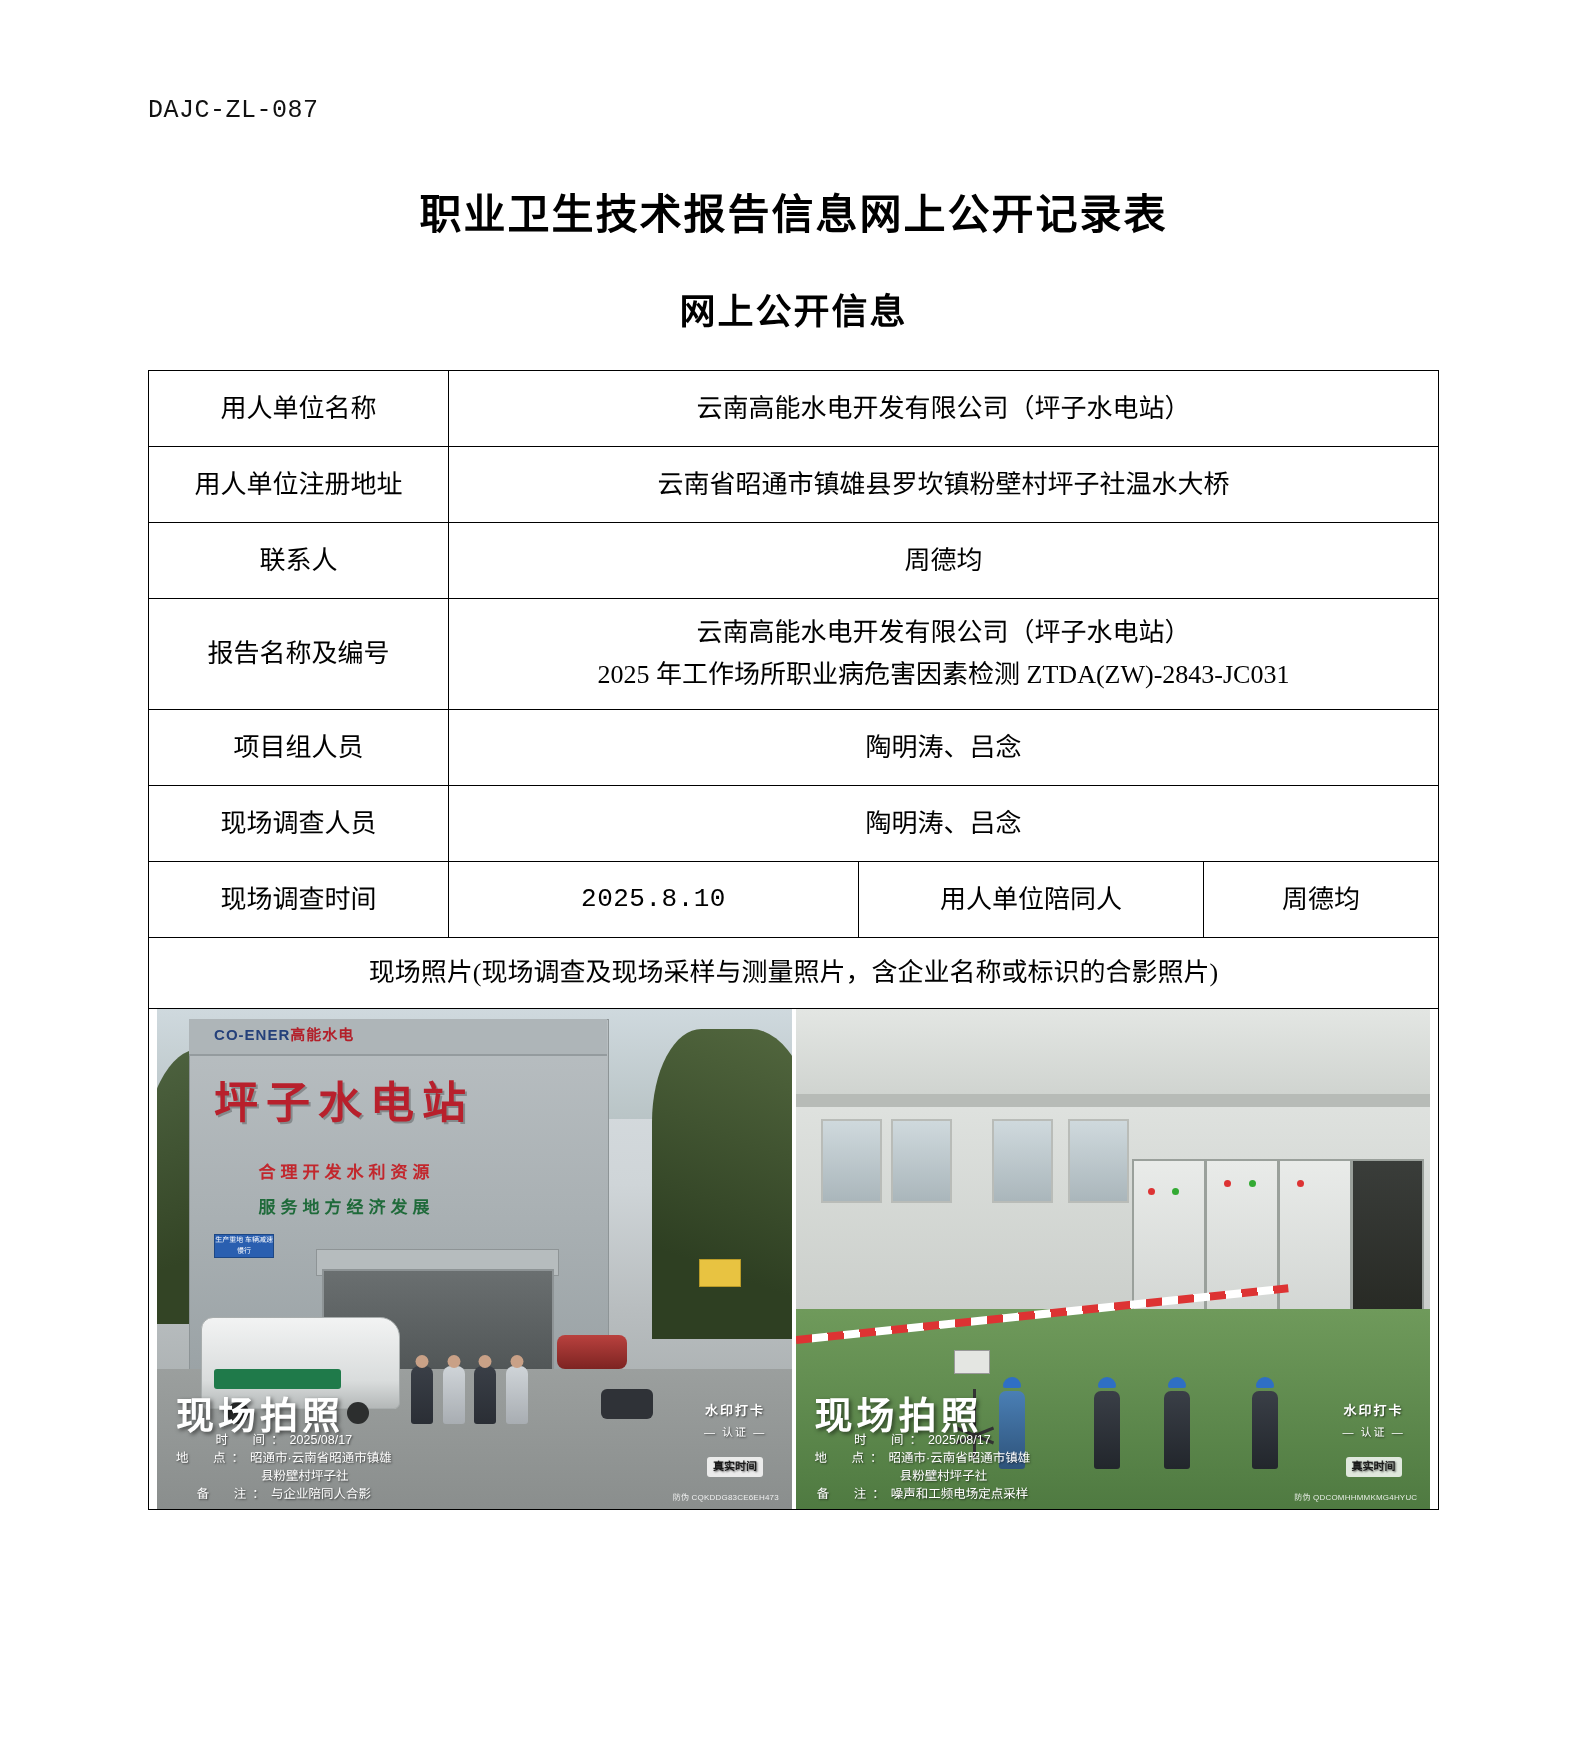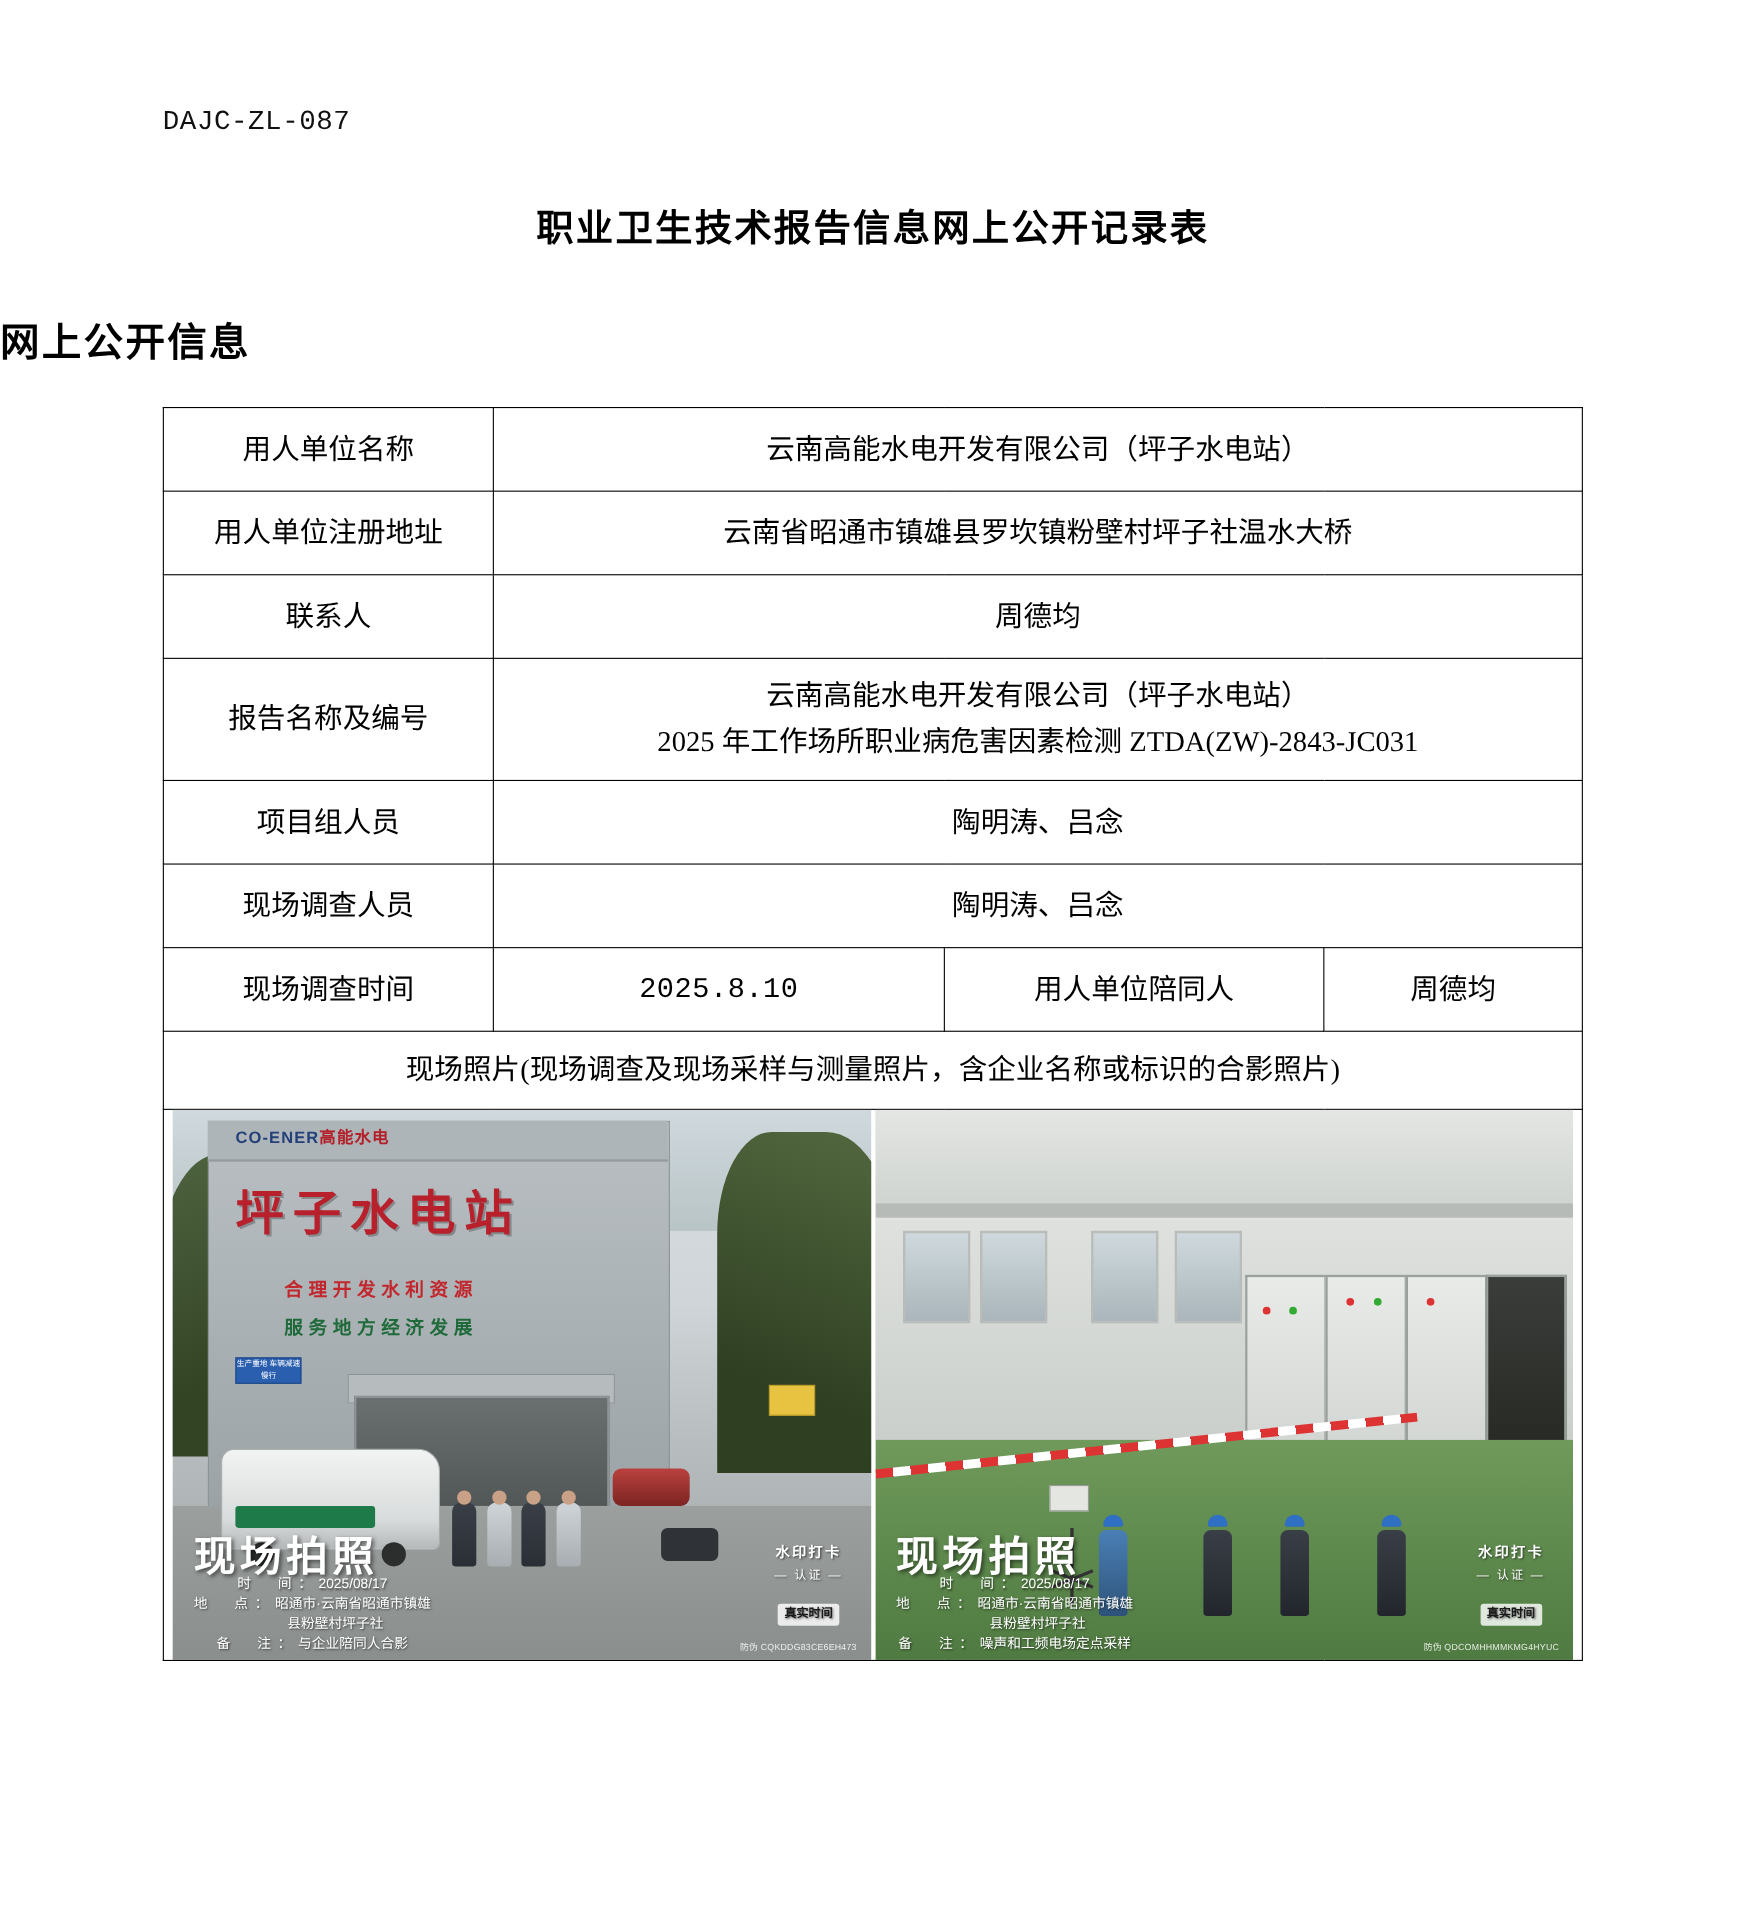--- a/index.html
+++ b/index.html
@@ -29,29 +29,30 @@
     font-family: "Liberation Mono", "DejaVu Sans Mono", monospace;
     font-size: 25px;
     letter-spacing: 0.5px;
     color: #111;
   }
   .title-main {
     position: absolute;
     left: 0; right: 0;
     top: 180px;
     text-align: center;
-    font-size: 34px;
+    font-size: 42px;
     font-weight: 700;
     letter-spacing: 2px;
     color: #000;
   }
   .title-sub {
     position: absolute;
     left: 0; right: 0;
     top: 282px;
+    text-align: center;
     font-size: 36px;
     font-weight: 700;
     letter-spacing: 2px;
     color: #000;
   }
   table.main-table {
     position: absolute;
     left: 148px;
     top: 370px;
     width: 1290px;

